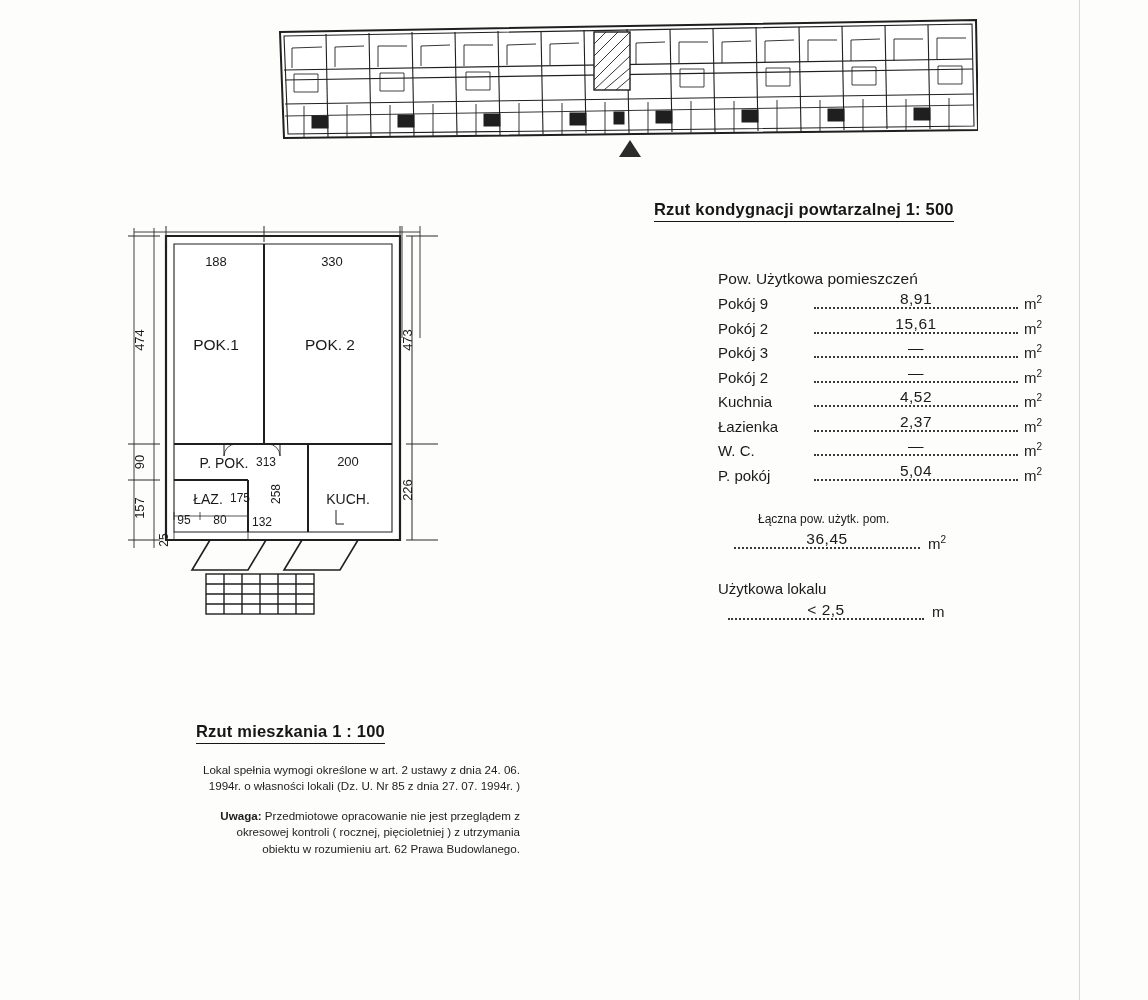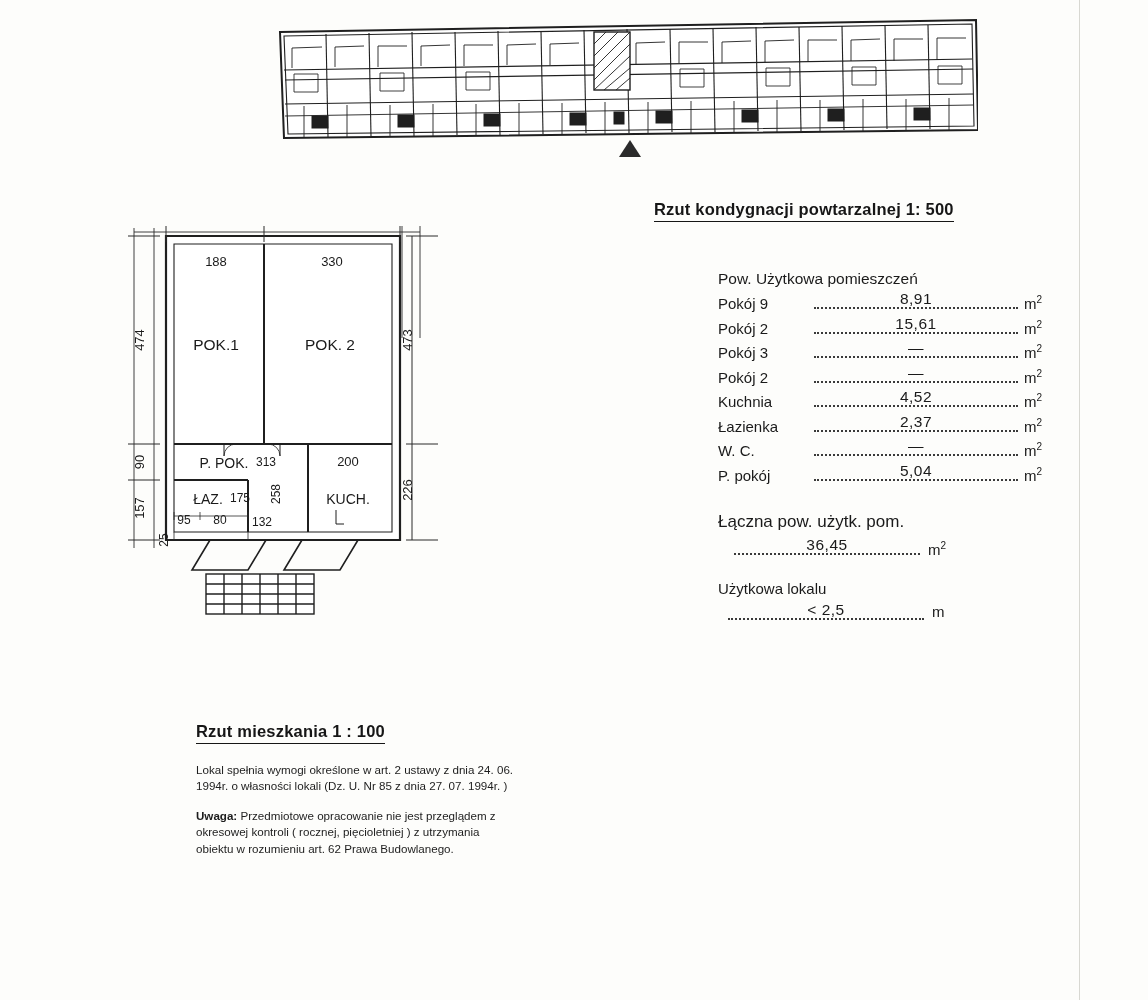--- a/index.html
+++ b/index.html
@@ -50,38 +50,38 @@
   }
   .row .val{
     position:absolute;left:50%;transform:translateX(-50%);
     bottom:-1px;font-size:15.5px;white-space:nowrap;
     background:transparent;letter-spacing:.5px;
   }
   .row .unit{width:34px;flex:none;text-align:left;font-size:15px;}
   .sup{font-size:10px;vertical-align:super;}
 
   #total-block{position:absolute;left:718px;top:512px;width:340px;}
-  #total-block .t-lbl{font-size:17px;margin-bottom:6px;}
+  #total-block .t-lbl{font-size:12px;margin-bottom:6px;margin-left:40px;}
   #total-block .t-row{display:flex;align-items:baseline;font-size:15px;padding-left:16px;}
   #total-block .t-row .dots{flex:0 0 186px;position:relative;height:15px;border-bottom:2px dotted #3a3a3a;margin-right:8px;}
   #total-block .t-row .val{position:absolute;left:50%;transform:translateX(-50%);bottom:-1px;font-size:15.5px;letter-spacing:.5px;}
 
   #height-block{position:absolute;left:718px;top:580px;width:340px;}
   #height-block .h-lbl{font-size:15px;margin-bottom:6px;}
   #height-block .h-row{display:flex;align-items:flex-start;font-size:15px;padding-left:10px;}
   #height-block .h-row .dots{flex:0 0 196px;position:relative;height:15px;border-bottom:2px dotted #3a3a3a;margin-right:8px;}
   #height-block .h-row .val{position:absolute;left:50%;transform:translateX(-50%);bottom:-1px;font-size:15.5px;letter-spacing:.5px;}
 
   
   #apartment-plan{position:absolute;left:120px;top:218px;width:440px;height:420px;}
   #apartment-plan svg{display:block;}
 
   
   #notes{position:absolute;left:196px;top:762px;width:330px;font-size:11.6px;line-height:1.42;color:#1d1d1d;}
-  #notes p{margin:0 6px 13px 0;}
+  #notes p{margin:0 6px 13px 0;text-align:right;}
   #notes b{font-weight:700;}
 </style>
 </head>
 <body>
 
 <div class="page">
 
   <div class="scan-edge"></div>
 
   <div id="building-plan">

